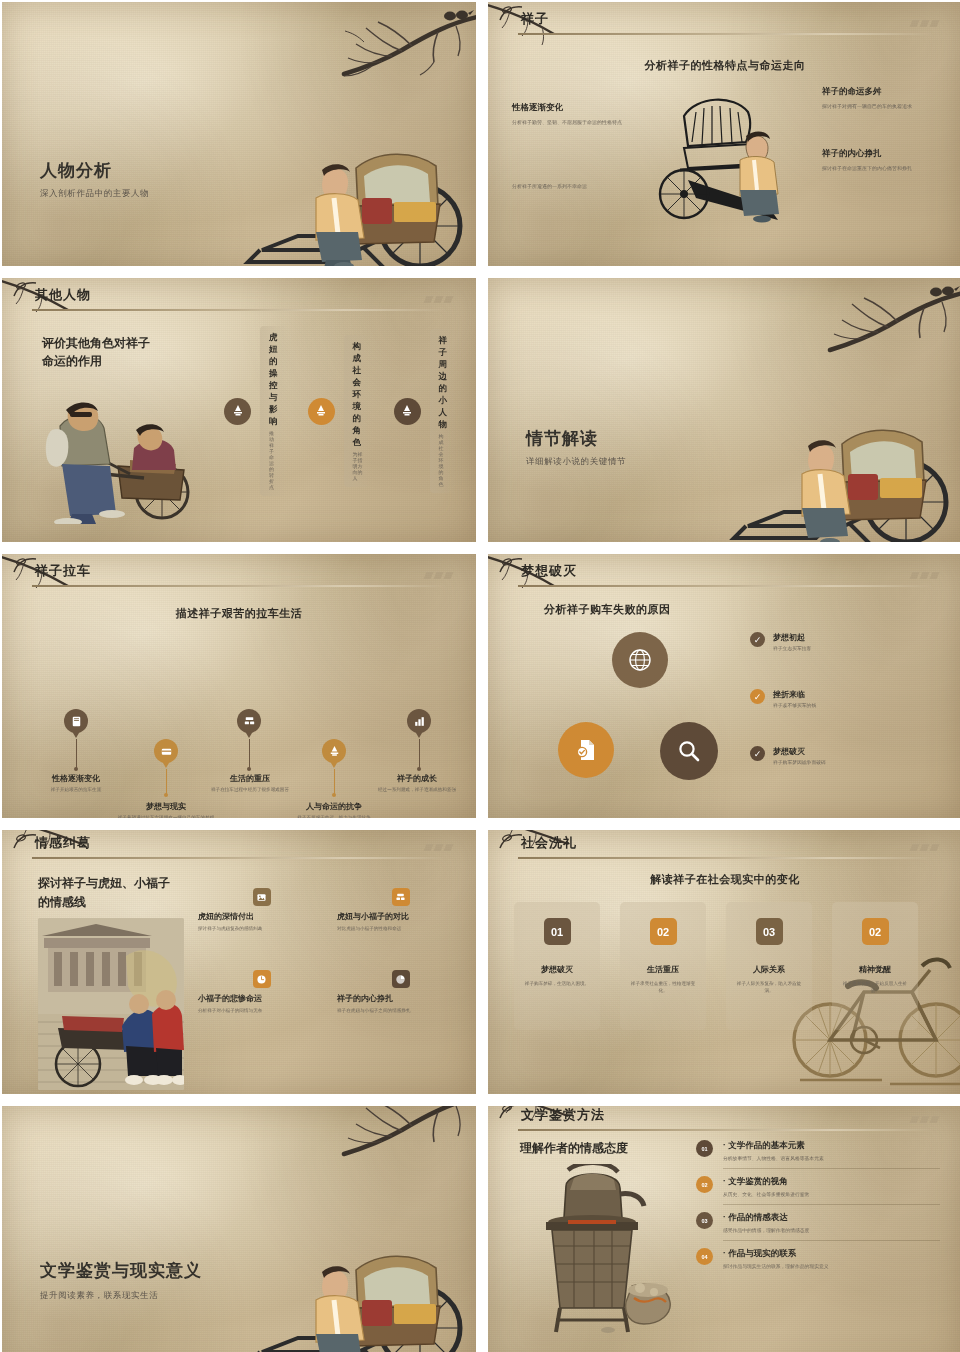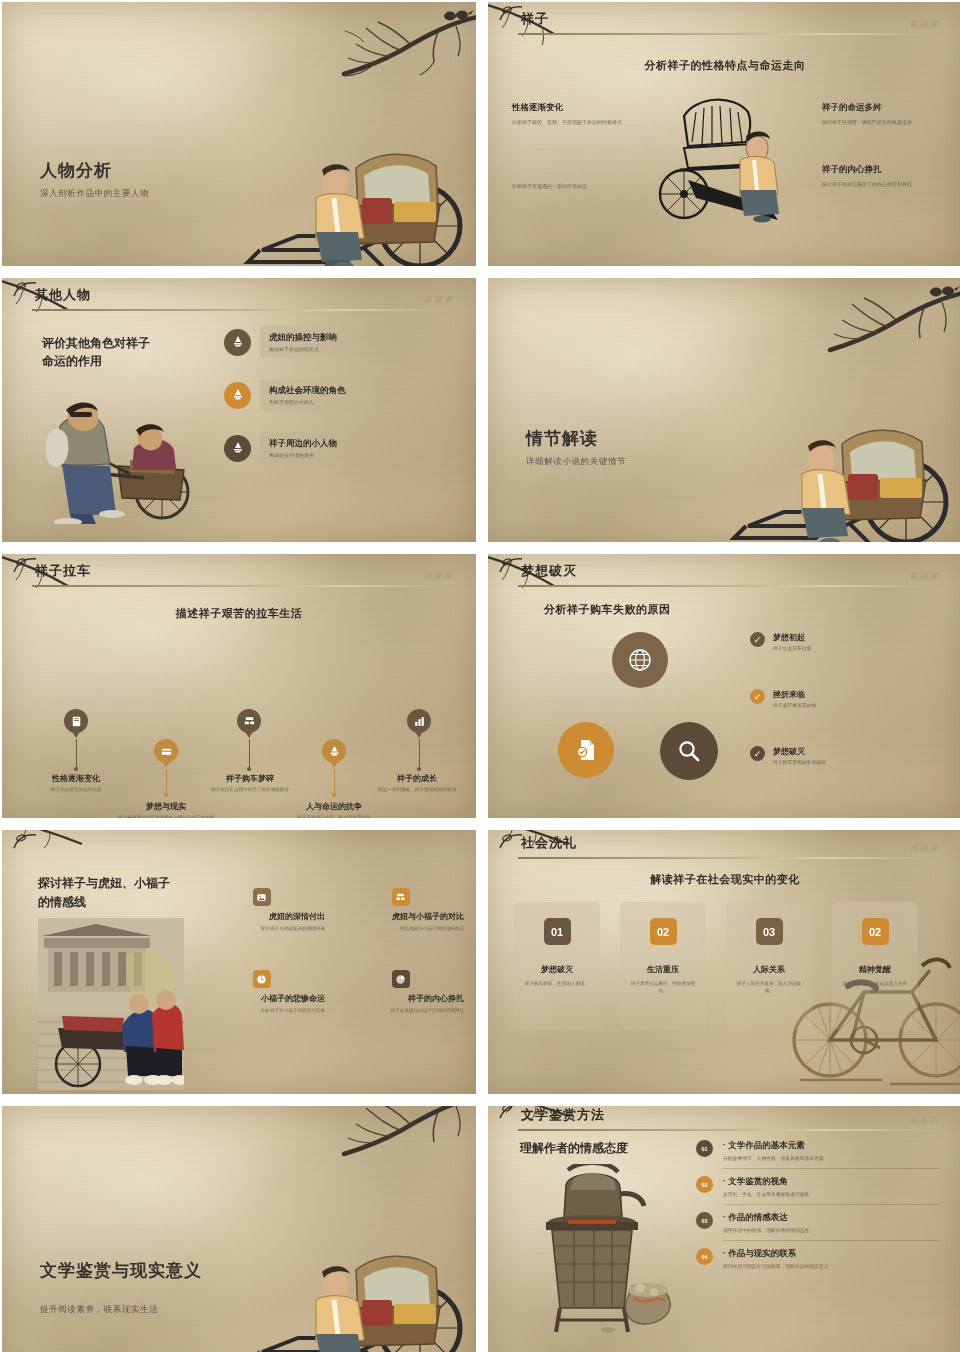--- a/index.html
+++ b/index.html
@@ -79,21 +79,21 @@
   .pin-lbl .t-s{ font-size:4.6px; line-height:1.5; margin-top:3px; }
 
   
   .chk{ display:flex; gap:8px; align-items:flex-start; }
   .chk .bul{ width:15px; height:15px; border-radius:50%; color:#fff; font-size:9px; display:flex;align-items:center;justify-content:center; flex:0 0 auto;}
   .chk .t-h{ font-size:8px; }
   .chk .t-s{ font-size:4.8px; margin-top:2px; }
   .bigcirc{ position:absolute; border-radius:50%; display:flex; align-items:center; justify-content:center; }
 
   
-  .g4 .cell{ text-align:right; }
+  .g4 .cell{ text-align:left; }
   .g4 .sq{ width:18px;height:18px;border-radius:4px;margin:0 auto 5px auto; display:flex;align-items:center;justify-content:center;}
   .g4 .t-h{ font-size:8px; }
   .g4 .t-s{ font-size:4.6px; line-height:1.55; margin-top:3px; }
 
   
   .card8{ width:86px; height:128px; border-radius:5px; background:linear-gradient(180deg,rgba(206,192,165,.52),rgba(206,192,165,.20)); padding-top:16px; text-align:center;}
   .badge8{ width:27px;height:27px;border-radius:5px; margin:0 auto; color:#fff; font-size:11px; font-weight:bold; display:flex;align-items:center;justify-content:center;}
   .card8 .t-h{ font-size:8px; margin-top:19px; }
   .card8 .t-s{ font-size:4.6px; line-height:1.6; margin-top:5px; padding:0 9px; }
 
@@ -237,21 +237,21 @@
     <div style="position:absolute;left:24px;top:100px;width:112px;">
       <div>
         <div class="t-h" style="font-size:8.5px">性格逐渐变化</div>
         <div class="t-s" style="font-size:5px;line-height:1.6;margin-top:4px">分析祥子勤劳、坚韧、不愿屈服于命运的性格特点</div>
       </div>
       <div style="margin-top:56px">
         <div class="t-s" style="font-size:5px;line-height:1.6">分析祥子所遭遇的一系列不幸命运</div>
       </div>
     </div>
 
-    <div style="position:absolute;right:20px;top:100px;width:120px;margin-left:12px;">
+    <div style="position:absolute;right:20px;top:84px;width:120px;margin-left:12px;">
       <div>
         <div class="t-h" style="font-size:8.5px">祥子的命运多舛</div>
         <div class="t-s" style="font-size:5px;line-height:1.6;margin-top:4px">探讨祥子对拥有一辆自己的车的执着追求</div>
       </div>
       <div style="margin-top:38px">
         <div class="t-h" style="font-size:8.5px">祥子的内心挣扎</div>
         <div class="t-s" style="font-size:5px;line-height:1.6;margin-top:4px">探讨祥子在命运重压下的内心痛苦和挣扎</div>
       </div>
     </div>
   </div>
@@ -294,21 +294,21 @@
       <path d="M18 56 C30 52 36 62 34 78 C32 92 22 96 16 90 C10 84 10 62 18 56 Z" fill="#d7d2c0"></path>
       <path d="M34 38 C44 26 62 28 64 40 C66 52 58 58 48 57 C38 56 32 48 34 38 Z" fill="#c9a070"></path>
       <path d="M32 36 C42 26 60 26 64 37 C58 32 42 32 37 42 Z" fill="#2e241c"></path>
       <rect x="36" y="38" width="22" height="5" rx="2" fill="#2e241c"></rect>
       <path d="M28 90 L76 92 L82 140 L36 142 Z" fill="#4c5b78"></path>
       <path d="M38 140 L58 140 L62 150 L34 150 Z" fill="#3b4866"></path>
       <ellipse cx="34" cy="148" rx="14" ry="4" fill="#d7d2c0"></ellipse>
       <ellipse cx="78" cy="140" rx="13" ry="4" fill="#d7d2c0"></ellipse>
     </svg>
 
-    <div style="position:absolute;left:222px;top:48px;width:232px;display:flex;flex-direction:column;gap:21px">
+    <div style="position:absolute;left:222px;top:48px;width:232px;display:flex;flex-direction:row;gap:21px">
       <div class="row3">
         <div class="circ" style="background:#6b5640">
             <svg width="16" height="16" viewBox="0 0 16 16">
               <use href="#ico-person"></use>
             </svg>
           </div>
         <div class="rowbox">
           <div class="t-h">虎妞的操控与影响</div>
           <div class="t-s">推动祥子命运的转折点</div>
         </div>
@@ -436,21 +436,21 @@
         <div class="pin-head" style="background:#6b5640">
             <svg width="15" height="15" viewBox="0 0 16 16">
               <use href="#ico-server"></use>
             </svg>
           </div>
         <div class="pin-tip" style="border-top-color:#6b5640"></div>
       </div>
       <div class="pin-stem" style="left:247px;top:118px;height:30px;background:#6b5640"></div>
       <div class="pin-dot" style="left:245px;top:146px;background:#6b5640"></div>
       <div class="pin-lbl" style="left:186px;top:152px;width:124px">
-        <div class="t-h">祥子购车梦碎</div>
+        <div class="t-h">生活的重压</div>
         <div class="t-s">祥子在拉车过程中经历了很多艰难困苦</div>
       </div>
     </div>
 
     <div>
       <div class="pin" style="left:320px;top:118px">
         <div class="pin-head" style="background:#c08b3e">
             <svg width="15" height="15" viewBox="0 0 16 16">
               <use href="#ico-person"></use>
             </svg>
@@ -554,20 +554,29 @@
   <div class="slide">
     <svg class="leafmark" viewBox="0 0 26 16">
       <path d="M2 14 C6 4 14 0 24 1" stroke="#3b332b" stroke-width="1.5" fill="none"></path>
       <ellipse cx="9" cy="4" rx="4.5" ry="2.6" transform="rotate(-20 9 4)" fill="none" stroke="#3b332b" stroke-width="1.2"></ellipse>
     </svg>
     <svg class="branch" style="left:-4px;top:-14px;width:130px;height:48px" viewBox="0 0 130 48">
       <path d="M0 2 C26 8 54 16 84 28" stroke="#3b332b" stroke-width="2.2" fill="none"></path>
       <path d="M30 9 C28 15 26 20 22 24" stroke="#4a4038" stroke-width="1" fill="none"></path>
       <path d="M52 17 C52 23 50 28 46 32" stroke="#4a4038" stroke-width="1" fill="none"></path>
     </svg>
+    <div class="hdr" style="top:2px">
+      <div class="hdr-title">情感纠葛</div>
+      <div class="hdr-rule"></div>
+      <div class="hdr-slashes">
+          <i></i>
+          <i></i>
+          <i></i>
+        </div>
+    </div>
     <div class="t-h" style="position:absolute;left:36px;top:44px;font-size:12px;line-height:1.55;white-space:pre-line">探讨祥子与虎妞、小福子
 的情感线</div>
 
     <div style="position:absolute;left:36px;top:88px;width:146px;height:172px;overflow:hidden;border-radius:2px;z-index:1">
       <svg width="146" height="172" viewBox="0 0 146 172">
         <rect width="146" height="172" fill="#cfc3a8"></rect>
         <rect x="0" y="0" width="146" height="96" fill="#c7bba0"></rect>
         <path d="M6 20 h106 v10 H6z" fill="#9e8f7d"></path>
         <path d="M10 30 h98 v44 H10z" fill="#a8988380"></path>
         <g fill="#8e7f6d">
@@ -735,21 +744,21 @@
       <rect x="124" y="88" width="30" height="26" rx="3" fill="#9c3b33"></rect>
       <rect x="156" y="92" width="42" height="20" rx="2" fill="#d6a64a"></rect>
       <path d="M86 62 C98 54 110 60 110 72 C110 84 104 90 96 90 C88 90 84 82 84 74 Z" fill="#d9b089"></path>
       <path d="M84 60 C92 52 108 52 112 62 C108 58 92 58 86 66 Z" fill="#3b2d22"></path>
       <path d="M78 88 C88 82 110 82 120 90 L126 128 L78 130 Z" fill="#e8c183" stroke="#b28a4c" stroke-width="1.2"></path>
       <path d="M96 88 L100 124" stroke="#fdf4e0" stroke-width="5"></path>
       <path d="M78 122 L120 122 L124 150 L84 152 Z" fill="#58666b"></path>
       <ellipse cx="106" cy="156" rx="10" ry="4" fill="#5d6b6f"></ellipse>
     </svg>
     <div class="cover-title" style="bottom:88px">文学鉴赏与现实意义</div>
-    <div class="cover-sub" style="bottom:54px">提升阅读素养，联系现实生活</div>
+    <div class="cover-sub" style="bottom:68px">提升阅读素养，联系现实生活</div>
   </div>
 
   <div class="slide">
     <svg class="leafmark" style="top:-2px" viewBox="0 0 26 16">
       <path d="M2 14 C6 4 14 0 24 1" stroke="#3b332b" stroke-width="1.5" fill="none"></path>
       <ellipse cx="9" cy="4" rx="4.5" ry="2.6" transform="rotate(-20 9 4)" fill="none" stroke="#3b332b" stroke-width="1.2"></ellipse>
     </svg>
     <svg class="branch" style="left:-4px;top:-16px;width:130px;height:46px" viewBox="0 0 130 46">
       <path d="M0 2 C26 8 54 14 84 26" stroke="#3b332b" stroke-width="2.2" fill="none"></path>
       <path d="M30 8 C28 14 26 19 22 23" stroke="#4a4038" stroke-width="1" fill="none"></path>

